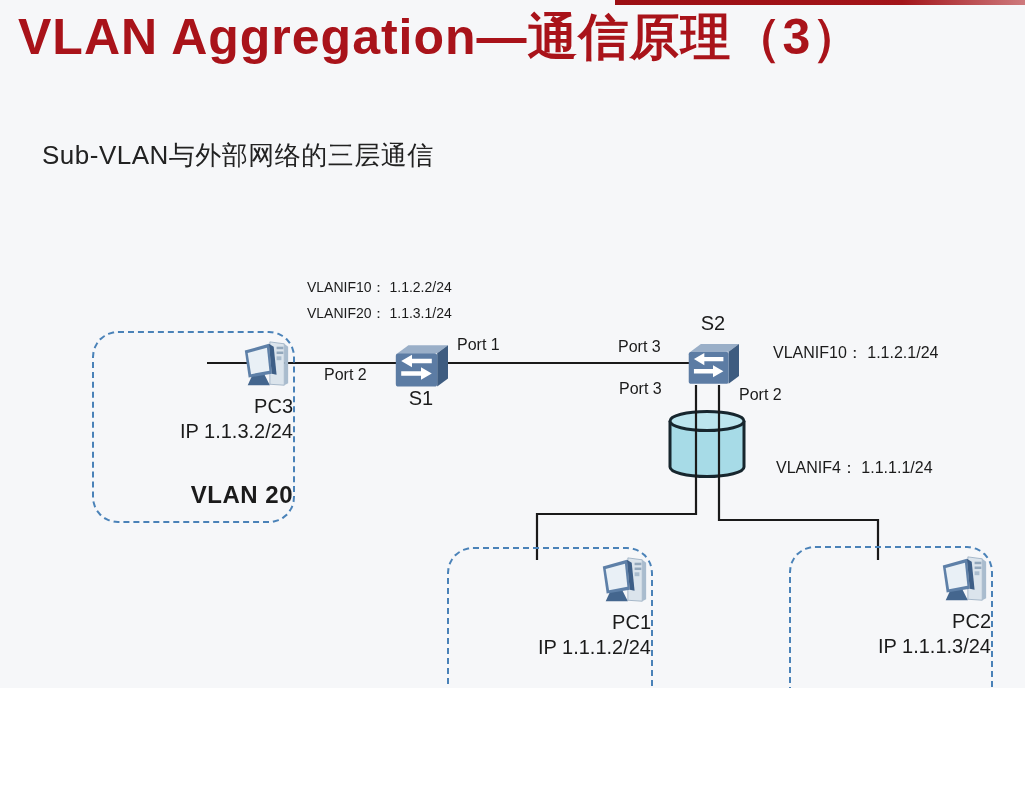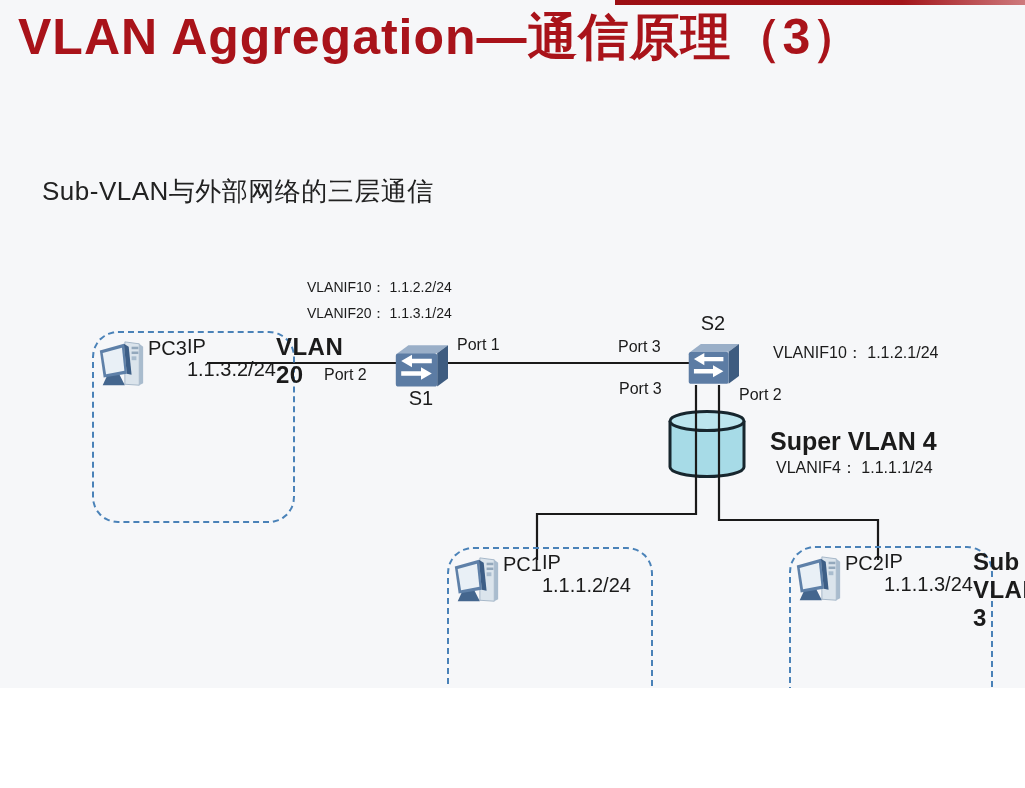--- a/index.html
+++ b/index.html
@@ -16,32 +16,32 @@
     position:absolute;left:615px;top:0;width:410px;height:5px;
     background:linear-gradient(to right,#9C0F14 0%,#A3151A 70%,#CE7A7D 100%);
   }
   .page-title{
     position:absolute;left:18px;top:4px;width:990px;
     font-size:50px;font-weight:700;letter-spacing:1px;
     color:#A9131A;white-space:nowrap;
   }
   .subtitle{
     position:absolute;left:42px;top:138px;
-    font-size:26px;color:#222;letter-spacing:0.5px;margin-top:36px;
+    font-size:26px;color:#222;letter-spacing:0.5px;
   }
   
   .lbl{position:absolute;font-size:16px;color:#1B1B1B;white-space:nowrap;}
   .vlanif-block{position:absolute;font-size:14px;line-height:26px;white-space:nowrap;}
   .dev-label{position:absolute;font-size:20px;text-align:center;}
   
   .group-box{
     position:absolute;
     border:2.5px dashed #4A82B8;
     border-radius:26px;
-    display:flex;flex-direction:row;align-items:flex-start;
+    display:flex;flex-direction:column;align-items:flex-end;
     box-sizing:border-box;
   }
   .group-box .pc-wrap{margin-top:6px;width:54px;height:52px;}
   .group-box .pc-name{font-size:20px;margin-top:4px;}
   .group-box .pc-ip{font-size:20px;margin-top:2px;}
   .group-box .spacer{flex:1;}
   .group-box .group-label{font-size:24px;font-weight:700;margin-bottom:12px;letter-spacing:0.5px;}
   
   .sw-wrap{position:absolute;width:54px;height:50px;}
   .overlay-svg{position:absolute;left:0;top:0;pointer-events:none;}
@@ -110,21 +110,20 @@
     <svg width="52" height="48">
         <use href="#sym-switch"></use>
       </svg>
   </div>
   <div class="dev-label" style="left:688px;top:312px;width:50px;">S2</div>
   <div class="lbl" style="left:618px;top:338px;">Port 3</div>
   <div class="lbl" style="left:619px;top:380px;">Port 3</div>
   <div class="lbl" style="left:773px;top:343px;">VLANIF10： 1.1.2.1/24</div>
   <div class="lbl" style="left:739px;top:386px;">Port 2</div>
 
-  <div class="super-vlan-title" style="left:770px;top:427px;">Super VLAN 4</div>
   <div class="lbl" style="left:776px;top:458px;">VLANIF4： 1.1.1.1/24</div>
 
   <div class="group-box" style="left:92px;top:331px;width:203px;height:192px;">
     <div class="pc-wrap">
       <svg width="54" height="52">
           <use href="#sym-pc"></use>
         </svg>
     </div>
     <div class="pc-name">PC3</div>
     <div class="pc-ip">IP 1.1.3.2/24</div>

